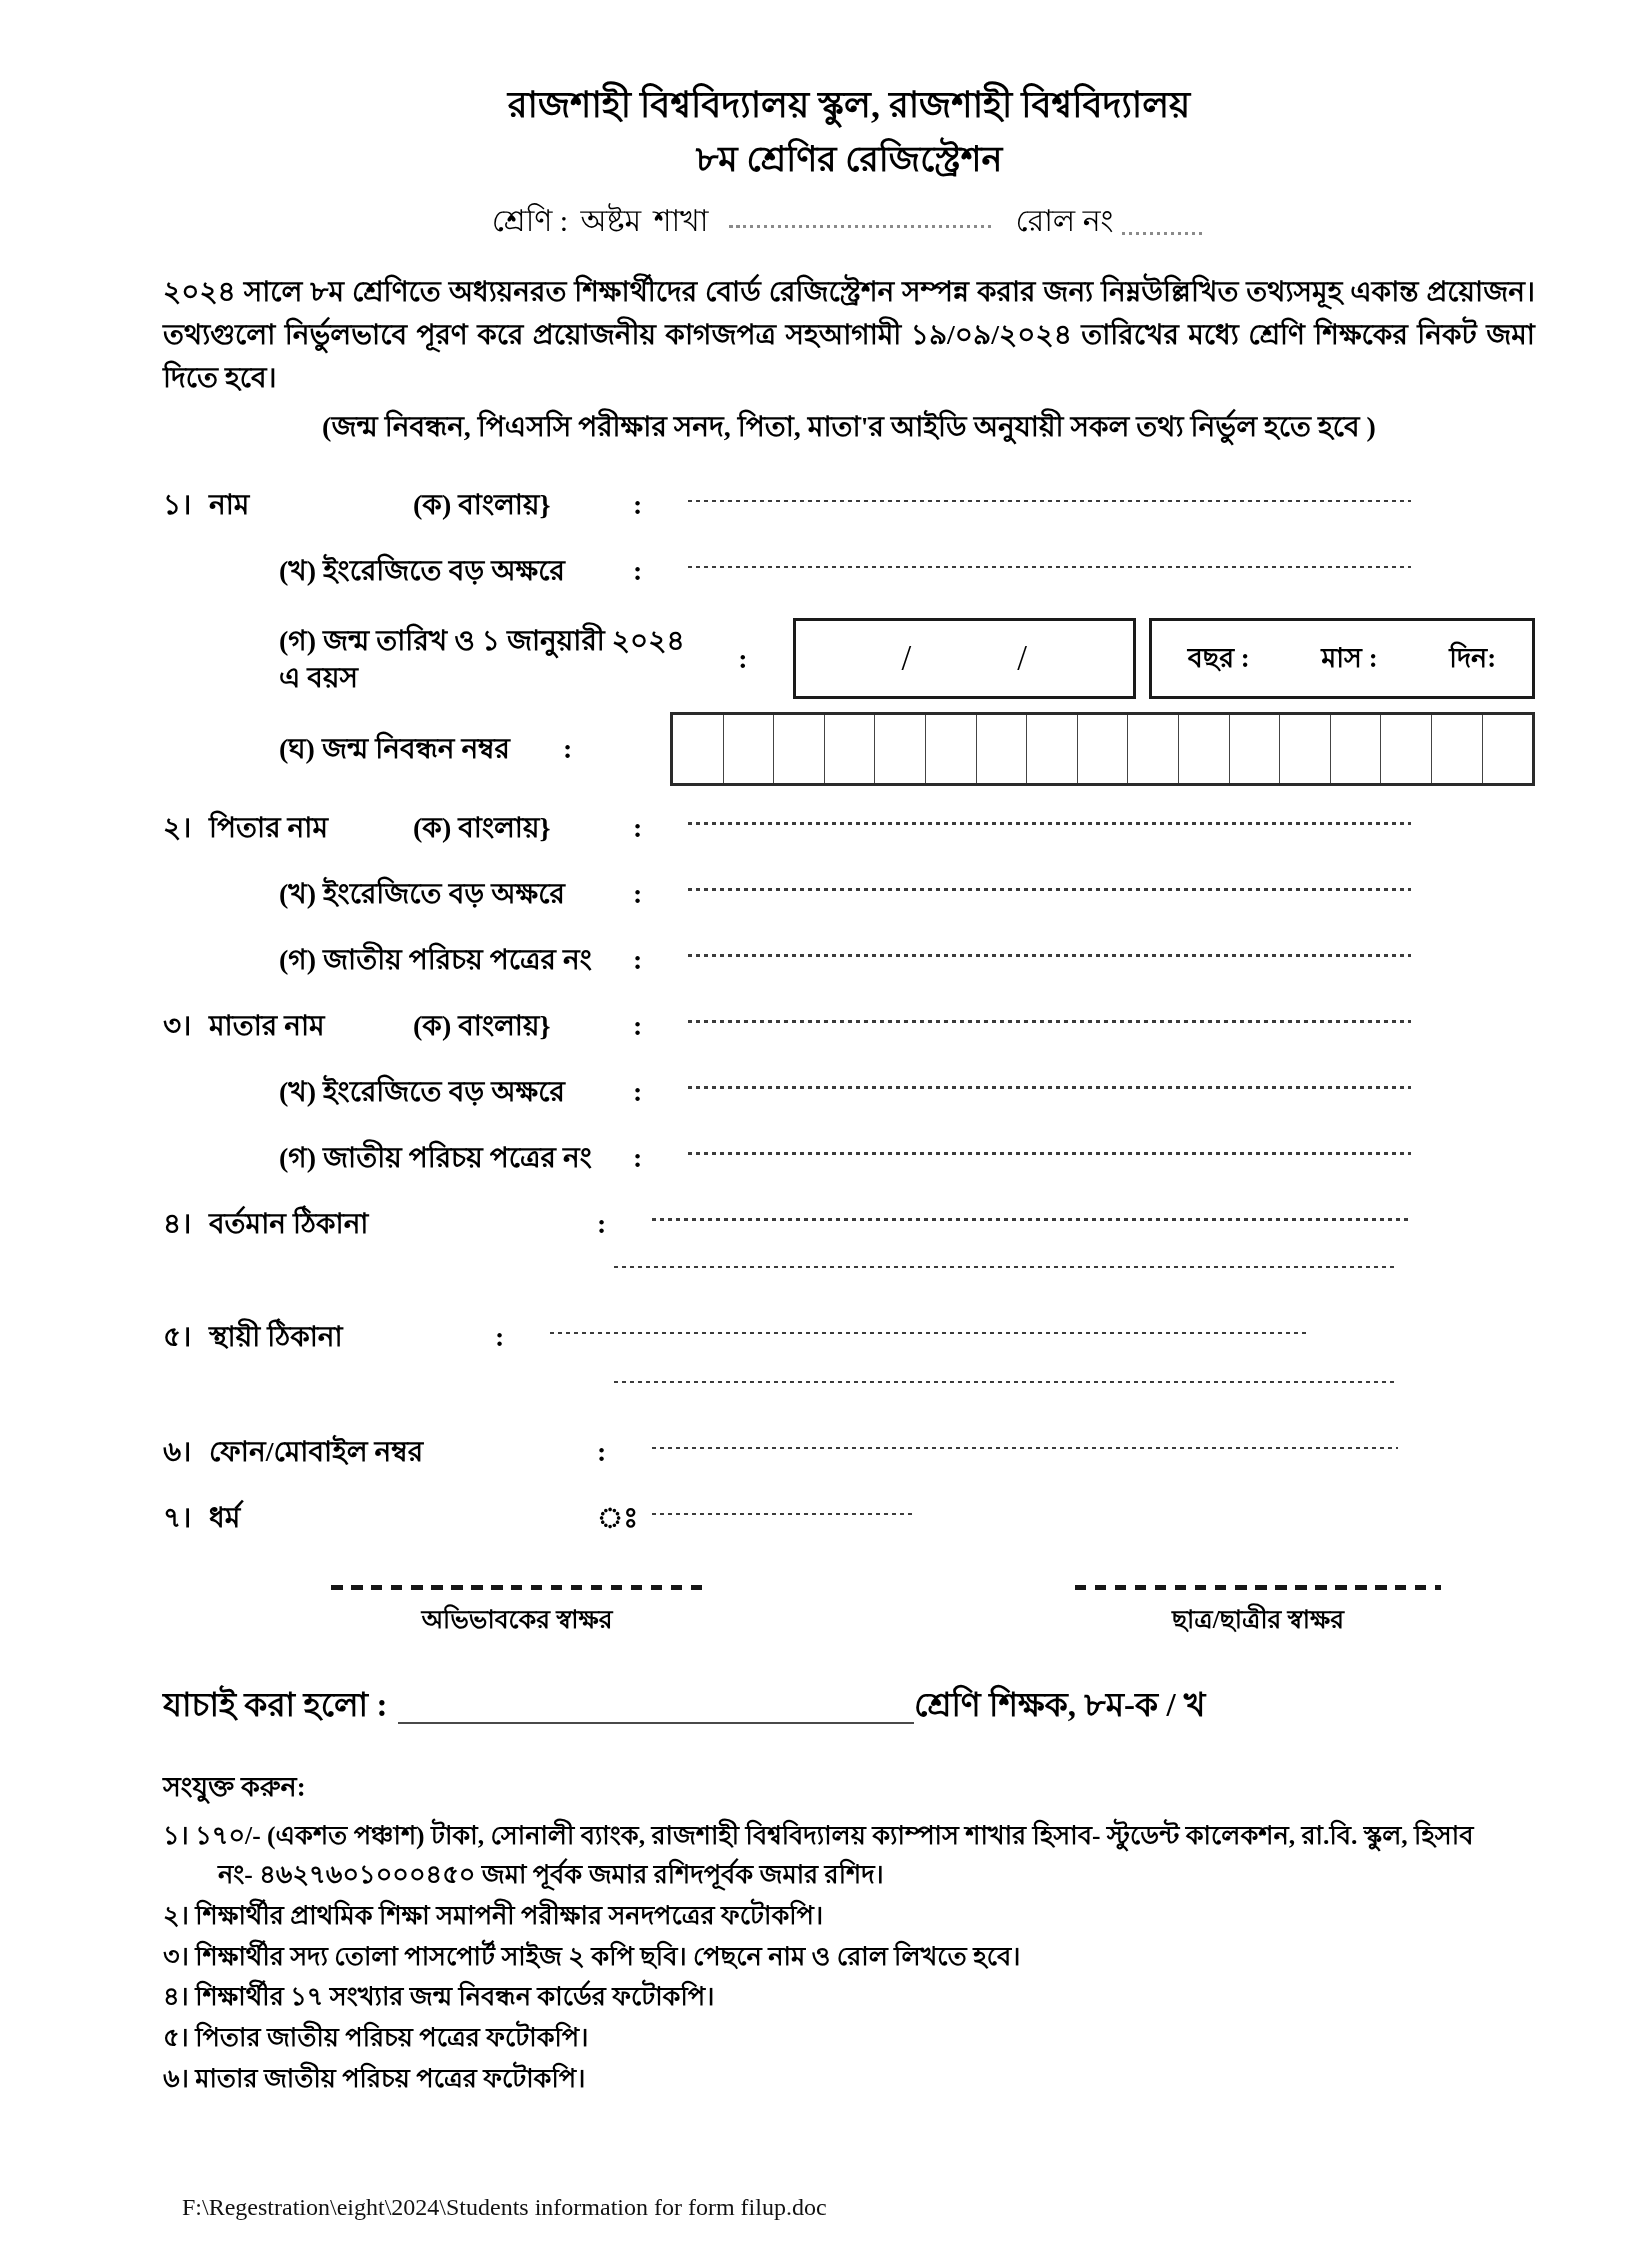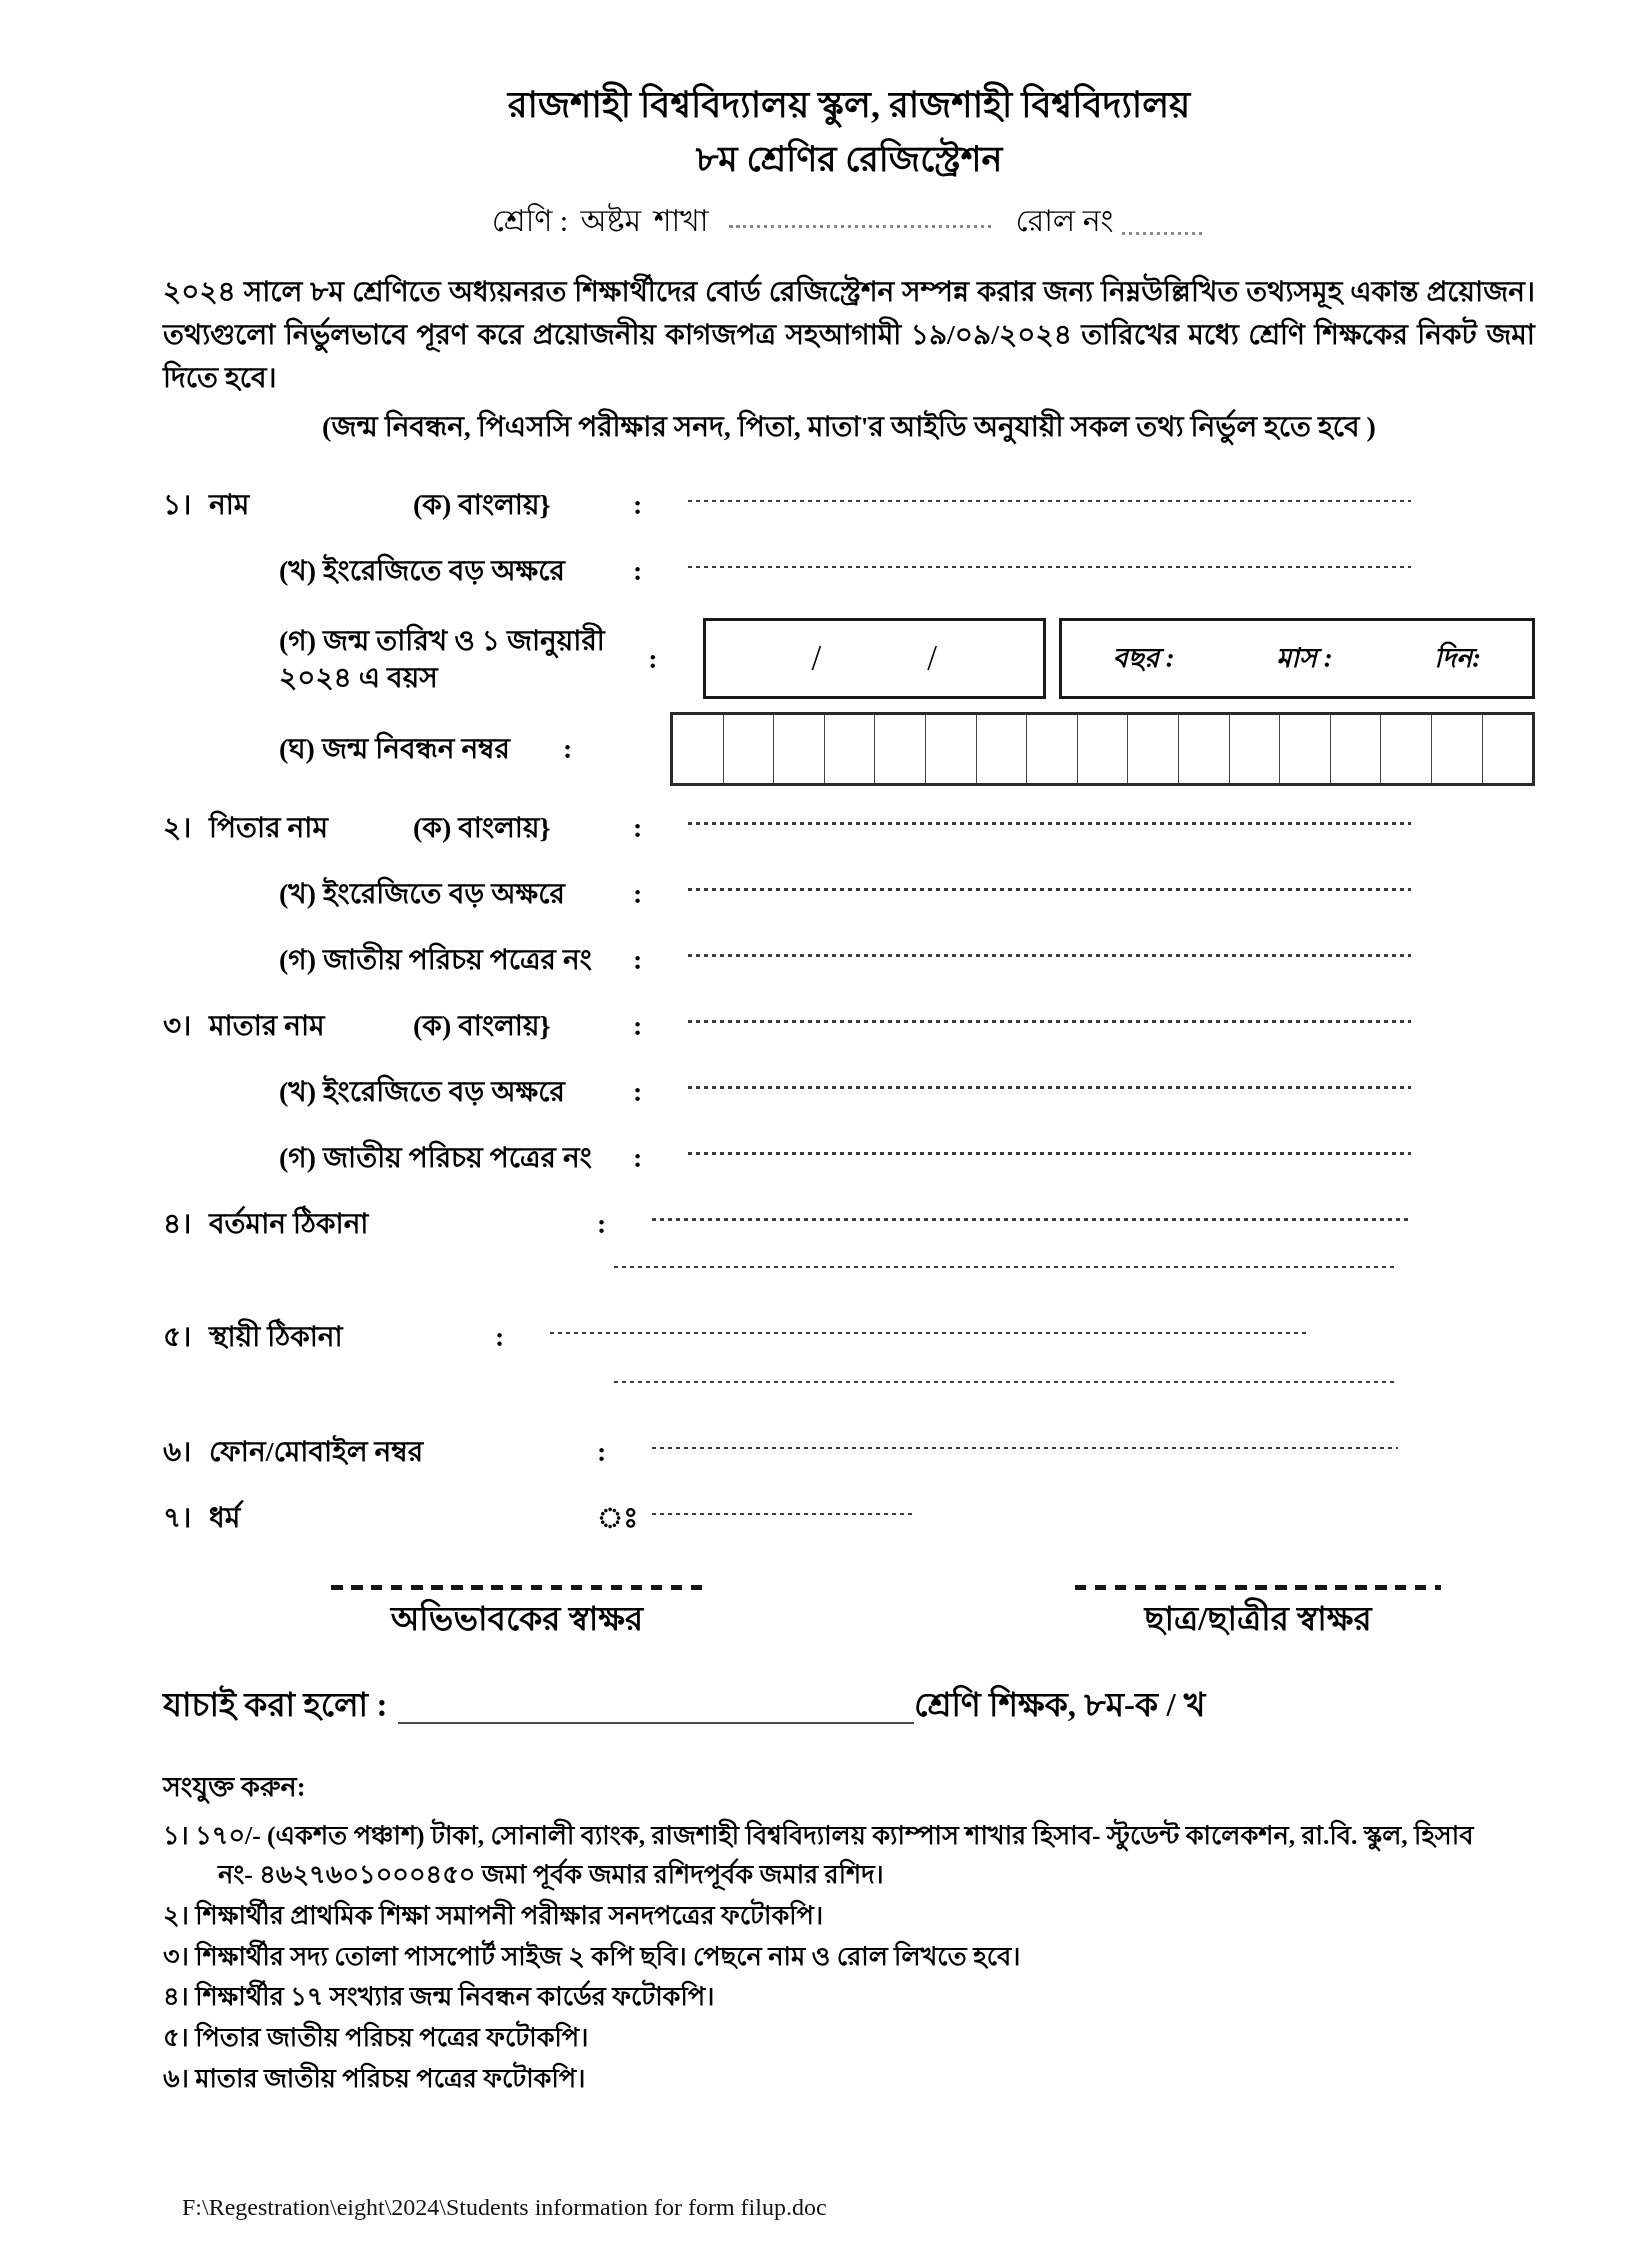--- a/index.html
+++ b/index.html
@@ -53,42 +53,42 @@
     background:repeating-linear-gradient(90deg,#3c3c3c 0 4.4px,transparent 4.4px 8px);}
   
   .row-boxes{align-items:center;margin-bottom:12.4px;}
   .boxgroup{display:flex;margin-left:auto;}
   .dob-box{
     width:343px;height:81px;border:3.5px solid #1a1a1a;box-sizing:border-box;
     display:flex;align-items:center;justify-content:center;gap:106px;
     font-size:35px;font-weight:normal;
   }
   .age-box{
-    width:476px;height:81px;border:3.5px solid #1a1a1a;box-sizing:border-box;
+    width:386px;height:81px;border:3.5px solid #1a1a1a;box-sizing:border-box;
     display:flex;align-items:center;justify-content:space-around;
-    font-size:27px;margin-left:13.2px;font-style:italic;
+    font-size:27px;margin-left:13.2px;
   }
   
   .row-brn{align-items:center;margin-bottom:23px;}
   .brn-cells{
     display:flex;margin-left:auto;width:865px;height:74px;
     border:3.5px solid #2a2a2a;box-sizing:border-box;background:#fff;
   }
   .brn-cell{flex:1;border-left:1.8px solid #444;}
   .brn-cell:first-child{border-left:none;}
   
   .sig-row{display:flex;margin-top:49px;}
   .sig-col{display:flex;flex-direction:column;align-items:center;}
   .sig-left{margin-left:168px;width:372px;}
   .sig-right{margin-left:372px;width:366px;}
   .sig-line{
     width:100%;height:4.4px;
     background:repeating-linear-gradient(90deg,#161616 0 11.5px,transparent 11.5px 20px);
   }
-  .sig-label{font-size:33px;font-weight:bold;margin-top:12.4px;line-height:35px;font-family:Liberation Serif, serif;}
+  .sig-label{font-size:25px;font-weight:bold;margin-top:12.4px;line-height:35px;font-family:Liberation Serif, serif;}
   
   .verify-row{display:flex;align-items:flex-end;margin-top:46px;font-size:33px;font-weight:bold;line-height:44px;}
   .verify-line{width:516px;border-bottom:2.6px solid #4a4a4a;align-self:flex-end;margin-bottom:3.5px;margin-left:10.6px;}
   
   .attach{margin-top:41px;font-size:25.6px;font-weight:bold;line-height:39px;}
   .attach-heading{font-size:27px;margin-bottom:8.8px;}
   .attach-item{padding-left:55px;text-indent:-55px;margin-bottom:1.8px;max-width:1262px;}
   
   .footer-path{
     position:absolute;left:182px;bottom:37px;

